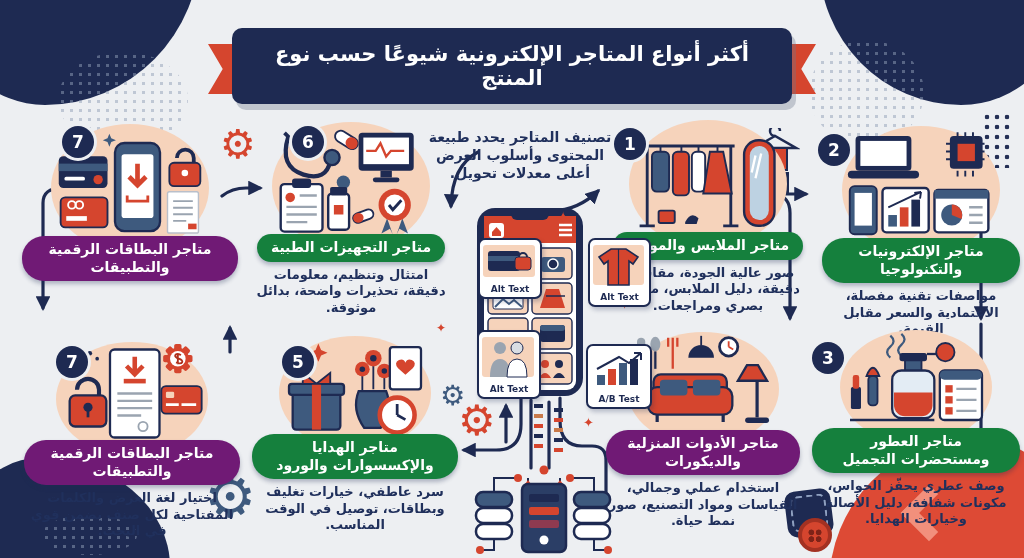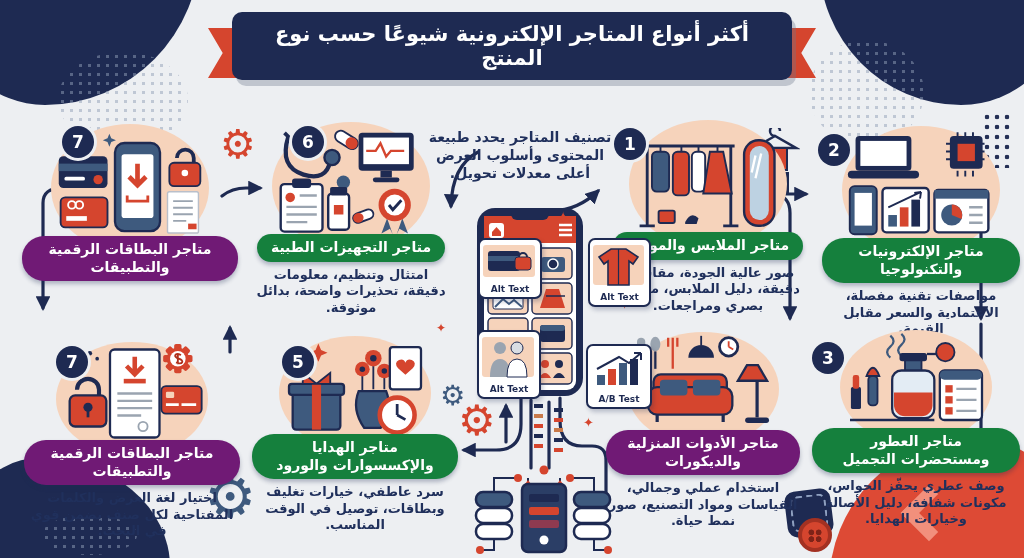--- a/index.html
+++ b/index.html
@@ -50,21 +50,21 @@
   .btn-icon{position:absolute;left:798px;top:518px;width:34px;height:34px;border-radius:50%;
          z-index:3;border:4px solid #a33122;
          background:
            radial-gradient(circle at 36% 40%,#7e2318 2.6px,transparent 3.2px),
            radial-gradient(circle at 64% 40%,#7e2318 2.6px,transparent 3.2px),
            radial-gradient(circle at 36% 66%,#7e2318 2.6px,transparent 3.2px),
            radial-gradient(circle at 64% 66%,#7e2318 2.6px,transparent 3.2px),
            #d5452e;}
 
   
-  .banner{position:absolute;left:208px;top:12px;width:608px;height:68px;z-index:4;}
+  .banner{position:absolute;left:208px;top:28px;width:608px;height:76px;z-index:4;}
   .tail{position:absolute;top:16px;width:46px;height:50px;background:#d5452e;}
   .tail-l{left:0;clip-path:polygon(0 0,100% 0,100% 100%,0 100%,32% 50%);}
   .tail-r{right:0;clip-path:polygon(0 0,100% 0,68% 50%,100% 100%,0 100%);}
   .plate{position:absolute;left:24px;right:24px;top:0;bottom:0;background:#1e2a52;
          border-radius:10px;box-shadow:4px 6px 0 rgba(110,120,140,.35);
          display:flex;align-items:center;justify-content:center;
          color:#fff;font-weight:bold;font-size:21px;text-align:center;padding:0 14px;}
 
   
   .sec{position:absolute;z-index:2;text-align:center;}

